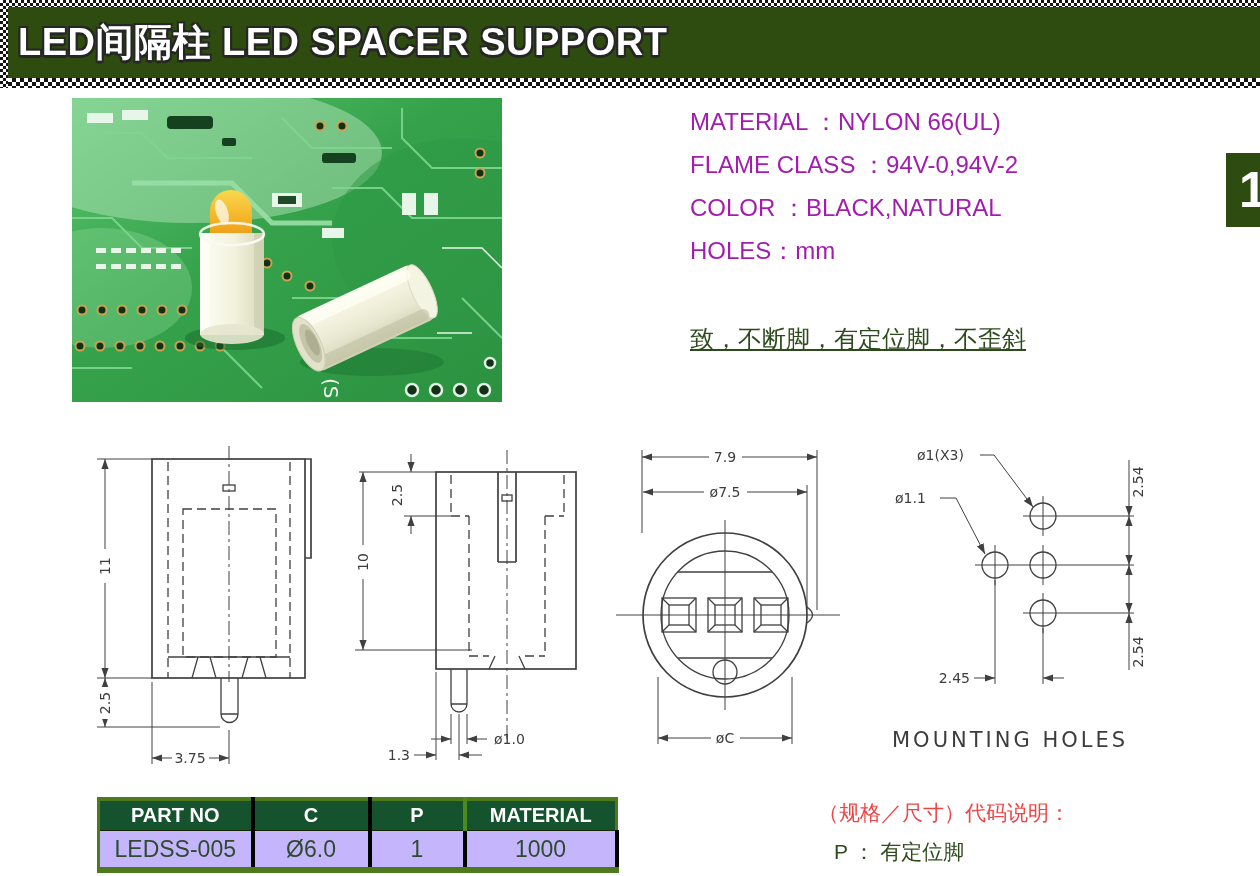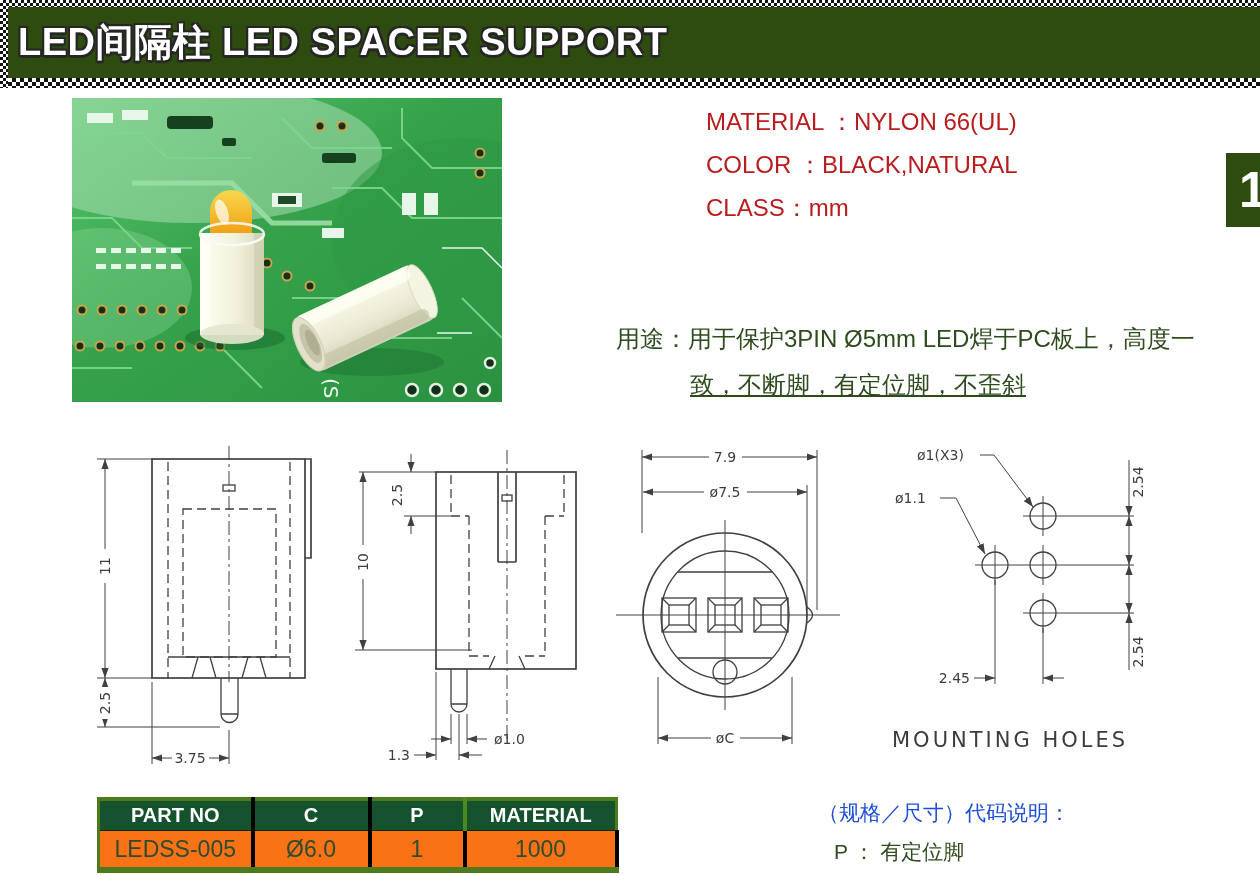--- a/index.html
+++ b/index.html
@@ -15,41 +15,41 @@
   .checker-bottom{position:absolute;left:0;bottom:0;right:0;height:10px;
       background-size:8px 8px;background-position:0 0,4px 4px;}
   .checker-left{position:absolute;left:0;top:0;bottom:0;width:8px;}
   .header-green{position:absolute;left:8px;top:6px;right:0;bottom:10px;background:#2E4B10;}
   .title{position:absolute;left:18px;top:50%;transform:translateY(-52%);
       font-size:38px;font-weight:bold;color:#ffffff;letter-spacing:.5px;white-space:nowrap;
       text-shadow:-2px -2px 0 #262626,2px -2px 0 #262626,-2px 2px 0 #262626,2px 2px 0 #262626,0 3px 0 #262626;}
   
   .photo{position:absolute;left:72px;top:98px;width:430px;height:304px;}
   
-  .specs{position:absolute;left:690px;top:100px;color:#b91c1c;font-size:24px;line-height:43px;white-space:nowrap;margin-left:16px;}
+  .specs{position:absolute;left:690px;top:100px;color:#a21caf;font-size:24px;line-height:43px;white-space:nowrap;}
   
   .usage{position:absolute;left:616px;top:316px;color:#2E4B1E;font-size:24px;line-height:46px;white-space:nowrap;}
   .usage .cont{padding-left:74px;text-decoration:underline;}
   
   .badge{position:absolute;left:1226px;top:153px;width:34px;height:74px;background:#2E4B10;overflow:hidden;}
   .badge span{position:absolute;left:13px;top:8px;color:#ffffff;font-size:50px;font-weight:bold;}
   
   .dwg{position:absolute;}
   .dwg svg{display:block;}
   
   .parts-table{position:absolute;left:97px;top:797px;border-collapse:collapse;table-layout:fixed;
       border:3px solid #4C7A1C;border-bottom-width:6px;border-top-width:4px;}
   .parts-table th{background:#14532d;color:#ffffff;font-size:20px;font-weight:600;
       height:26px;padding:1px 0 2px 0;border-right:4px solid #000;}
   .parts-table th.green-sep{border-right:4px solid #4C8A1E;}
   .parts-table th:last-child{border-right:0;}
-  .parts-table td{background:#f97316;color:#2E4B2E;font-size:23px;text-align:center;
+  .parts-table td{background:#c4b5fd;color:#2E4B2E;font-size:23px;text-align:center;
       height:34px;border-right:4px solid #000;border-top:1px solid #142505;}
   
-  .note1{position:absolute;left:818px;top:799px;color:#1d4ed8;font-size:21px;white-space:nowrap;}
+  .note1{position:absolute;left:818px;top:799px;color:#ef4444;font-size:21px;white-space:nowrap;}
   .note2{position:absolute;left:834px;top:838px;color:#2E4B1E;font-size:21px;white-space:nowrap;}
   
   .dimtxt{font-family:"DejaVu Sans",sans-serif;font-size:14px;fill:#3C3C3C;}
   .captxt{font-family:"DejaVu Sans",sans-serif;font-size:21px;fill:#3C3C3C;letter-spacing:3px;}
 </style>
 </head>
 <body>
 
 <div class="page">
 
@@ -193,30 +193,30 @@
         <rect x="182" y="135" width="10" height="102" fill="#C9C9AC" opacity="0.6"></rect>
         <ellipse cx="160" cy="236" rx="32" ry="10" fill="#E6E6CE" opacity="0.9"></ellipse>
         <path d="M128,136 A32,11 0 0 0 192,136" fill="none" stroke="#D8D8C0" stroke-width="2"></path>
         <ellipse cx="160" cy="136" rx="32" ry="11" fill="none" stroke="#FFFFFF" stroke-width="2.5" opacity="0.85"></ellipse>
       </g>
     </svg>
   </div>
 
   <div class="specs">
     <div>MATERIAL ：NYLON 66(UL)</div>
+    <div>FLAME CLASS ：94V-0,94V-2</div>
     <div>COLOR ：BLACK,NATURAL</div>
-    <div>CLASS：mm</div>
+    <div>HOLES：mm</div>
   </div>
 
   <div class="badge">
     <span>1</span>
   </div>
 
   <div class="usage">
-    <div>用途：用于保护3PIN Ø5mm LED焊于PC板上，高度一</div>
     <div class="cont">致，不断脚，有定位脚，不歪斜</div>
   </div>
 
   <div class="dwg" style="left:70px;top:442px;">
     <svg width="270" height="345" viewBox="0 0 270 345">
       <g stroke="#404040" stroke-width="1.3" fill="none">
 
         <rect x="82" y="17" width="153" height="219" stroke-width="1.7"></rect>
         <path d="M235,17 H241 V116 H235" stroke-width="1.7"></path>
         <rect x="153" y="43" width="12" height="6"></rect>

